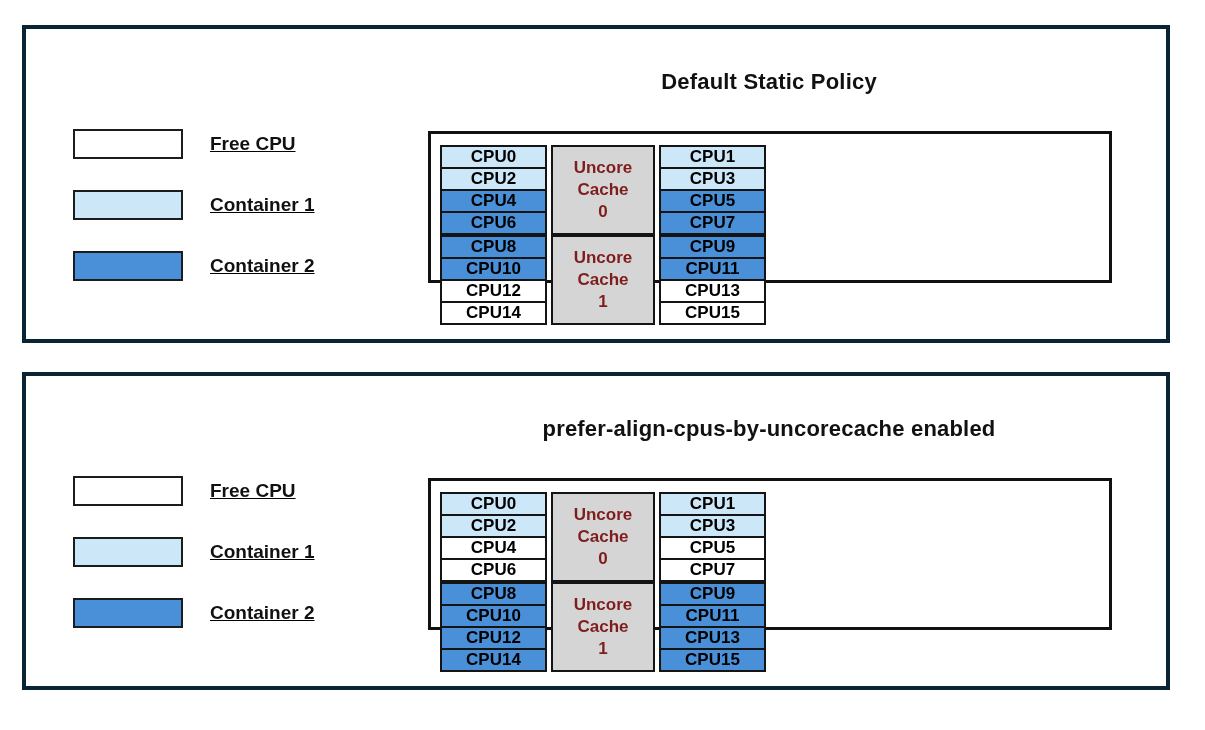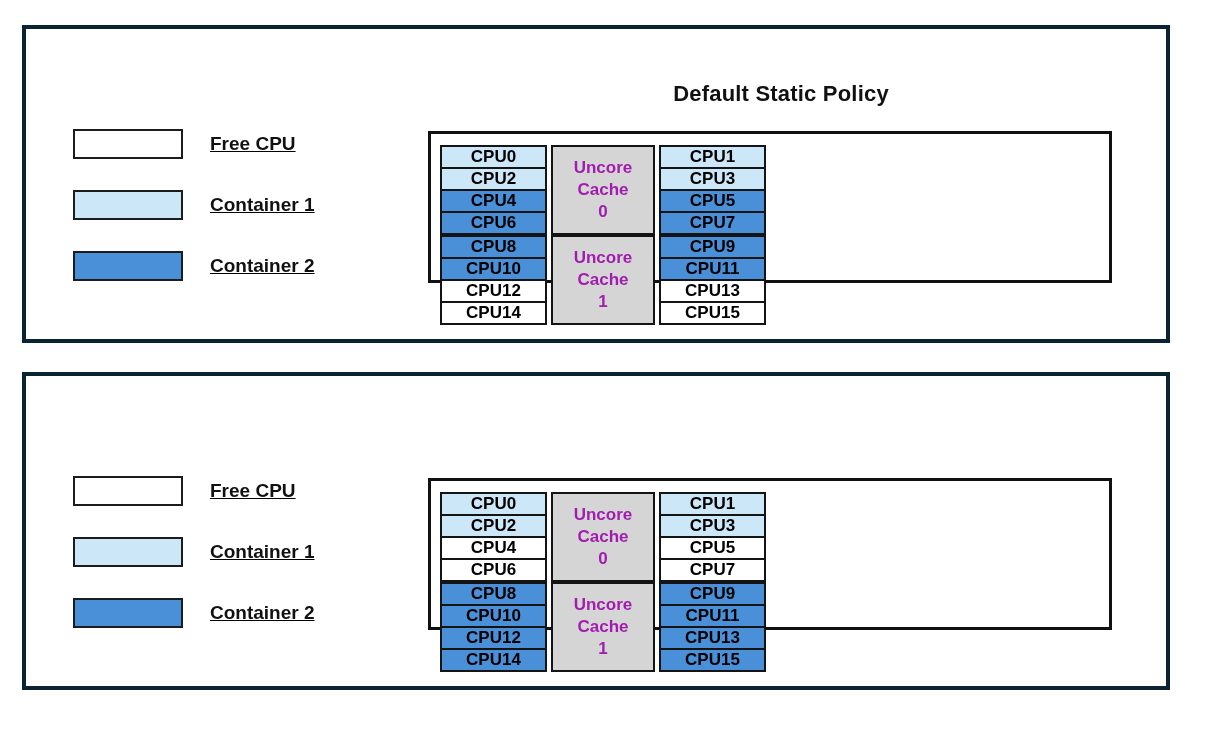--- a/index.html
+++ b/index.html
@@ -14,21 +14,21 @@
     position:absolute; left:22px;
     width:1148px; height:318px;
     border:4px solid var(--panel_border, #0b2433);
     background:#ffffff;
     box-sizing:border-box;
   }
   .panel-1 { top:25px; }
   .panel-2 { top:372px; }
   .title {
     position:absolute; left:398px; top:40px; width:690px;
-    margin:12px; text-align:center;
+    margin:0; text-align:center;
     font-size:22px; font-weight:bold; color:#111;
     letter-spacing:0.2px;
   }
   .legend { position:absolute; left:47px; top:100px;text-decoration:underline; }
   .legend-item { display:flex; align-items:center; margin-bottom:31px; }
   .swatch {
     width:110px; height:30px;
     border:2px solid #1c1c1c; box-sizing:border-box;
     display:inline-block; background:#fff;
   }
@@ -51,21 +51,21 @@
     font-weight:bold; font-size:17px; color:#000;
     background:#fff;
   }
   .cpu-cell:first-child { margin-top:0; }
   .cache-box {
     width:104px;
     border:2px solid #141414; box-sizing:border-box;
     background:var(--cache, #d5d5d5);
     display:flex; align-items:center; justify-content:center;
     text-align:center; font-weight:bold; font-size:17px;
-    line-height:1.3; white-space:pre-line; color:#a21caf;
+    line-height:1.3; white-space:pre-line; color:#7f1d1d;
   }
 </style>
 </head>
 <body>
 
 <section class="panel panel-1">
   <h2 class="title">Default Static Policy</h2>
 
   <div class="legend">
     <div class="legend-item">
@@ -114,20 +114,21 @@
         <div class="cpu-cell" style="background: rgb(74, 144, 216);">CPU9</div>
         <div class="cpu-cell" style="background: rgb(74, 144, 216);">CPU11</div>
         <div class="cpu-cell" style="background: rgb(255, 255, 255);">CPU13</div>
         <div class="cpu-cell" style="background: rgb(255, 255, 255);">CPU15</div>
       </div>
     </div>
   </div>
 </section>
 
 <section class="panel panel-2">
+  <h2 class="title">prefer-align-cpus-by-uncorecache enabled</h2>
 
   <div class="legend">
     <div class="legend-item">
       <span class="swatch" style="background: rgb(255, 255, 255);"></span>
       <span class="legend-label">Free CPU</span>
     </div>
     <div class="legend-item">
       <span class="swatch" style="background: rgb(204, 231, 247);"></span>
       <span class="legend-label">Container 1</span>
     </div>

